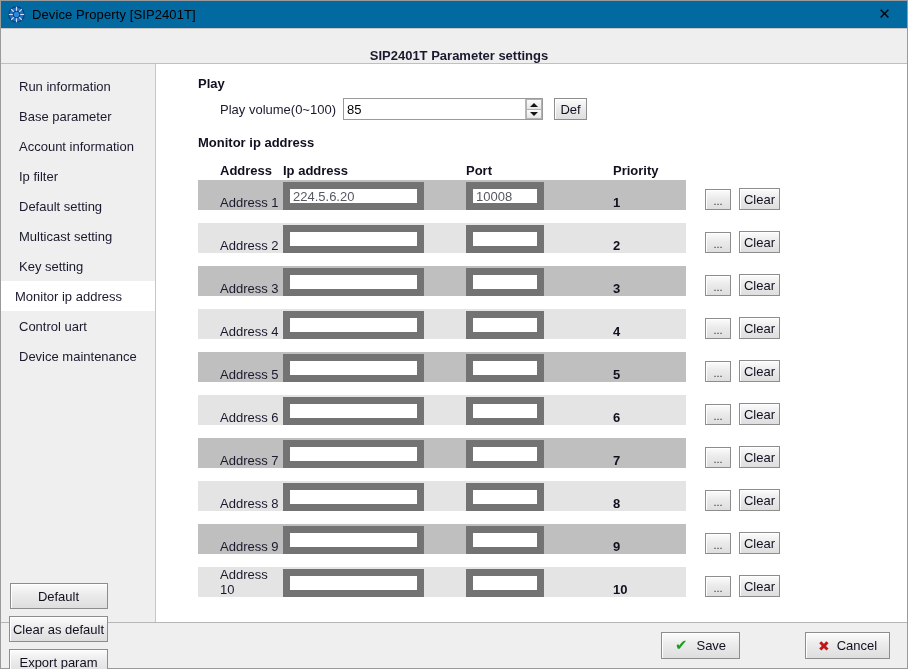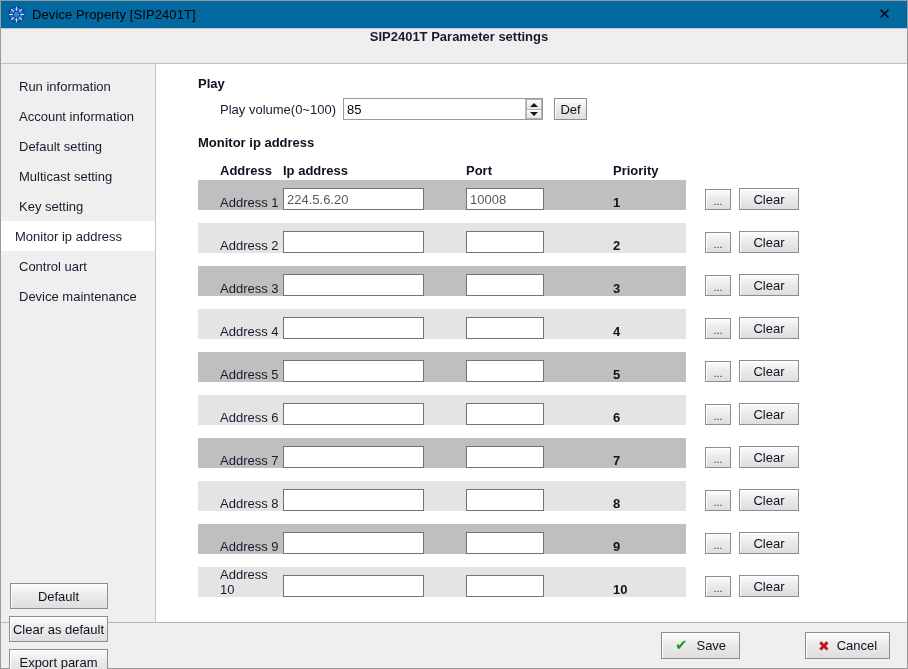--- a/index.html
+++ b/index.html
@@ -55,21 +55,21 @@
   }
 
   
   .banner {
     height: 36px;
     min-height: 36px;
     background: #efefef;
     border-top: 1px solid #c8c8c8;
     border-bottom: 1px solid #c0c0c0;
     display: flex;
-    align-items: flex-start;
+    align-items: flex-end;
     justify-content: center;
     padding-left: 10px;
   }
   .banner-title {
     font-size: 13px;
     font-weight: bold;
     color: #1a1a2e;
   }
 
   
@@ -250,42 +250,42 @@
   .cell-port { width: 120px; }
   .cell-prio {
     width: 105px;
     padding-left: 27px;
     font-size: 13px;
     font-weight: bold;
     color: #101020;
   }
 
   .ti {
-    border: 1px solid #737373;
+    border: 7px solid #737373;
     background: #ffffff;
     font-family: "Liberation Sans", sans-serif;
     font-size: 13px;
     color: #555a60;
-    height: 22px;
+    height: 28px;
     padding: 0 0 0 3px;
     outline: none;
   }
   .ti-ip   { width: 141px; }
   .ti-port { width: 78px; }
 
   .btn-dots {
     width: 26px; height: 21px;
     margin-left: 14px;
     font-size: 11px;
     color: #303030;
     align-items: flex-end;
     padding-bottom: 2px;
   }
   .btn-clear {
-    width: 60px; height: 22px;
+    width: 41px; height: 22px;
     margin-left: 8px;
   }
 
   
   .footer {
     height: 46px;
     min-height: 46px;
     background: #efefef;
     border-top: 1px solid #b6b6b6;
     display: flex;
@@ -335,21 +335,27 @@
     <div class="banner-title">SIP2401T Parameter settings</div>
   </div>
 
   <div class="body-area">
 
     <div class="sidebar" id="sidebar">
         <div class="side-item">
           <span>Run information</span>
         </div>
         <div class="side-item">
+          <span>Base parameter</span>
+        </div>
+        <div class="side-item">
           <span>Account information</span>
+        </div>
+        <div class="side-item">
+          <span>Ip filter</span>
         </div>
         <div class="side-item">
           <span>Default setting</span>
         </div>
         <div class="side-item">
           <span>Multicast setting</span>
         </div>
         <div class="side-item">
           <span>Key setting</span>
         </div>

